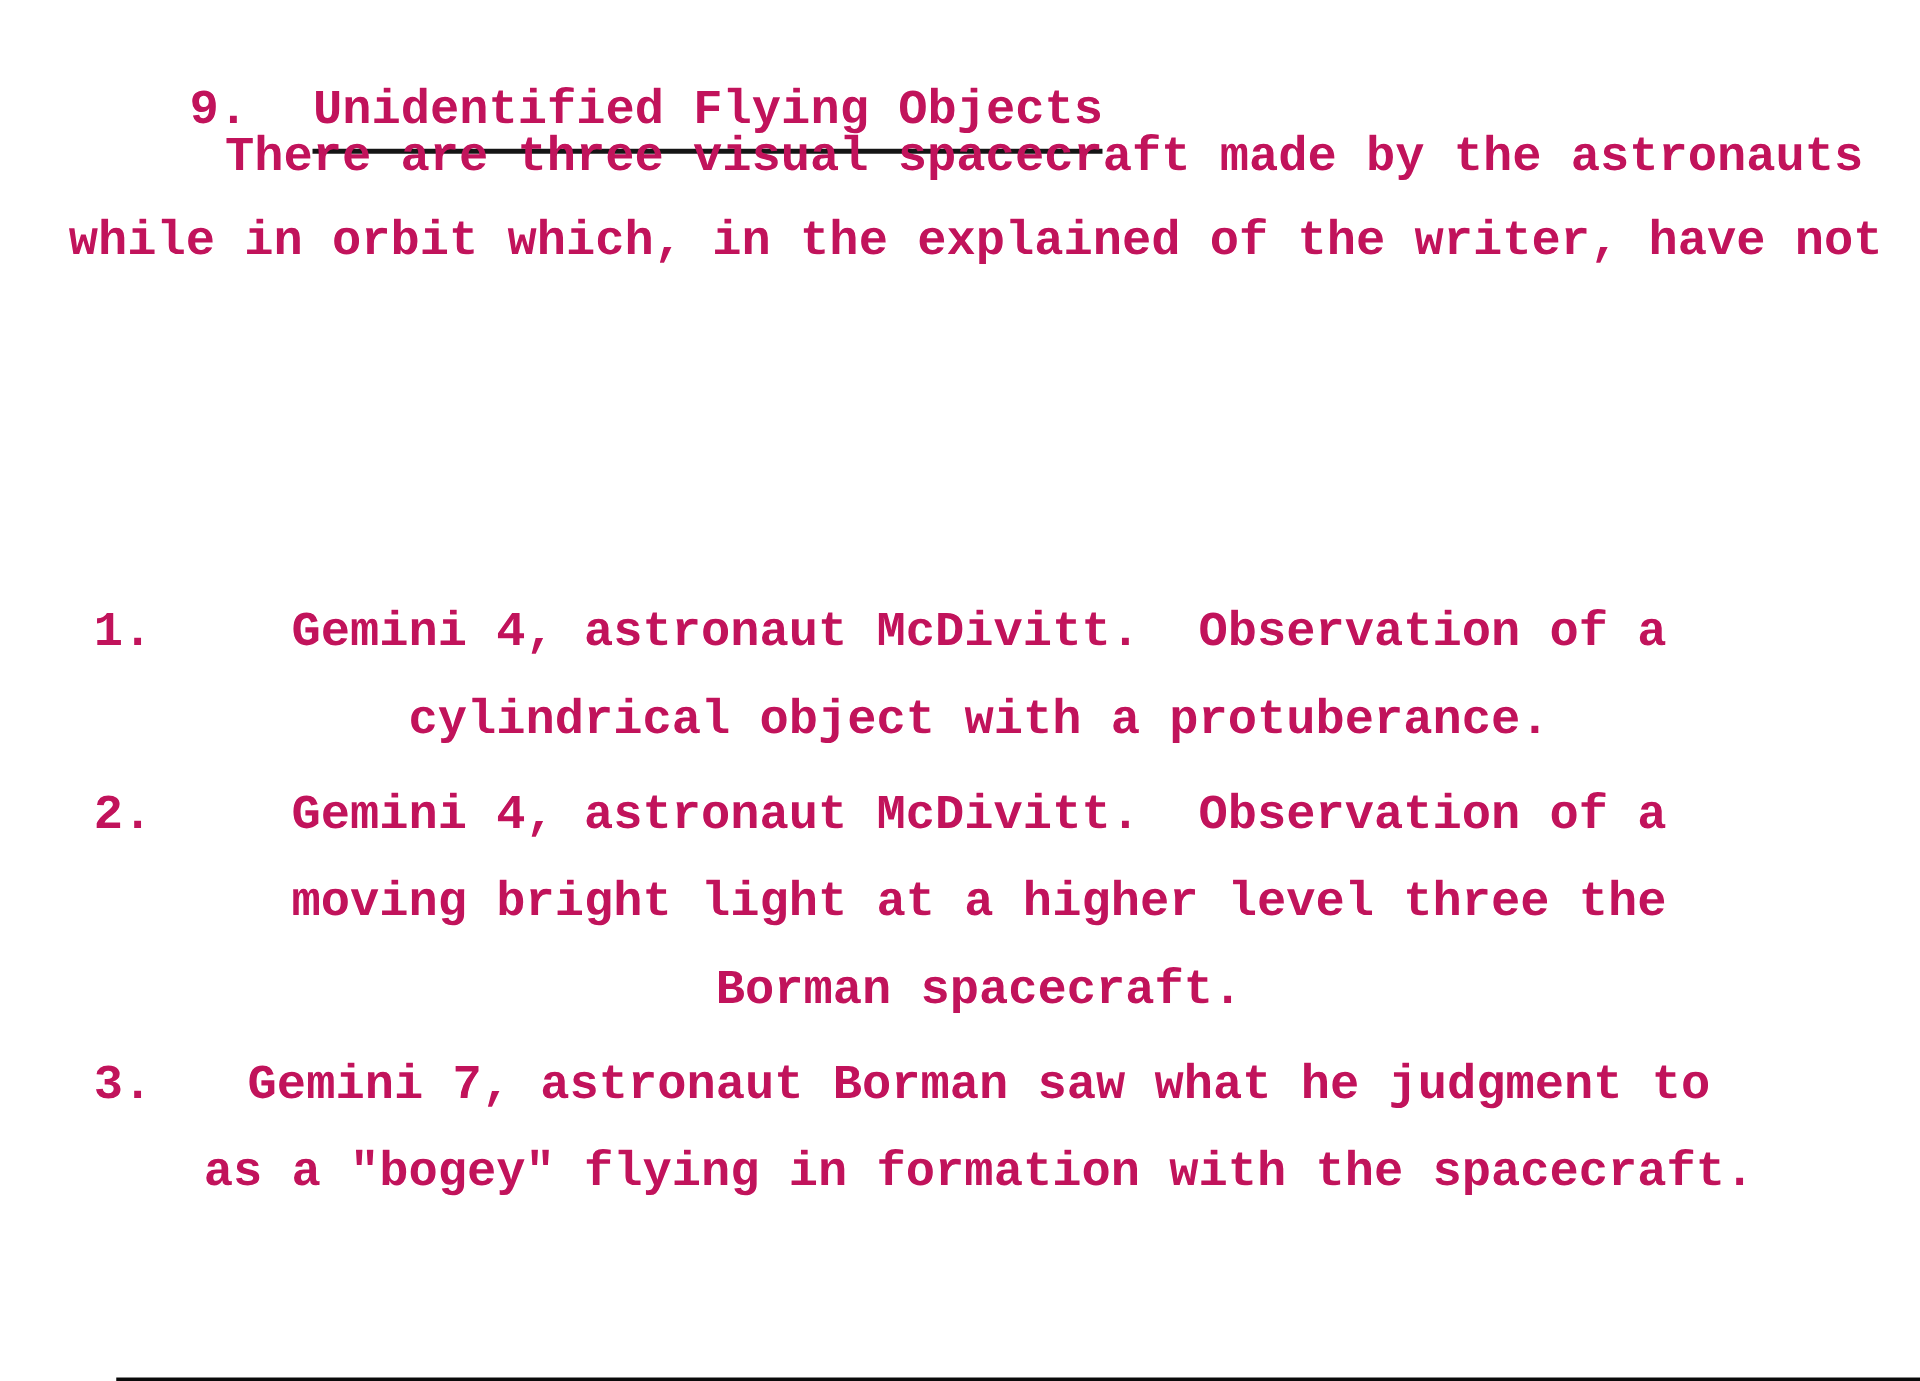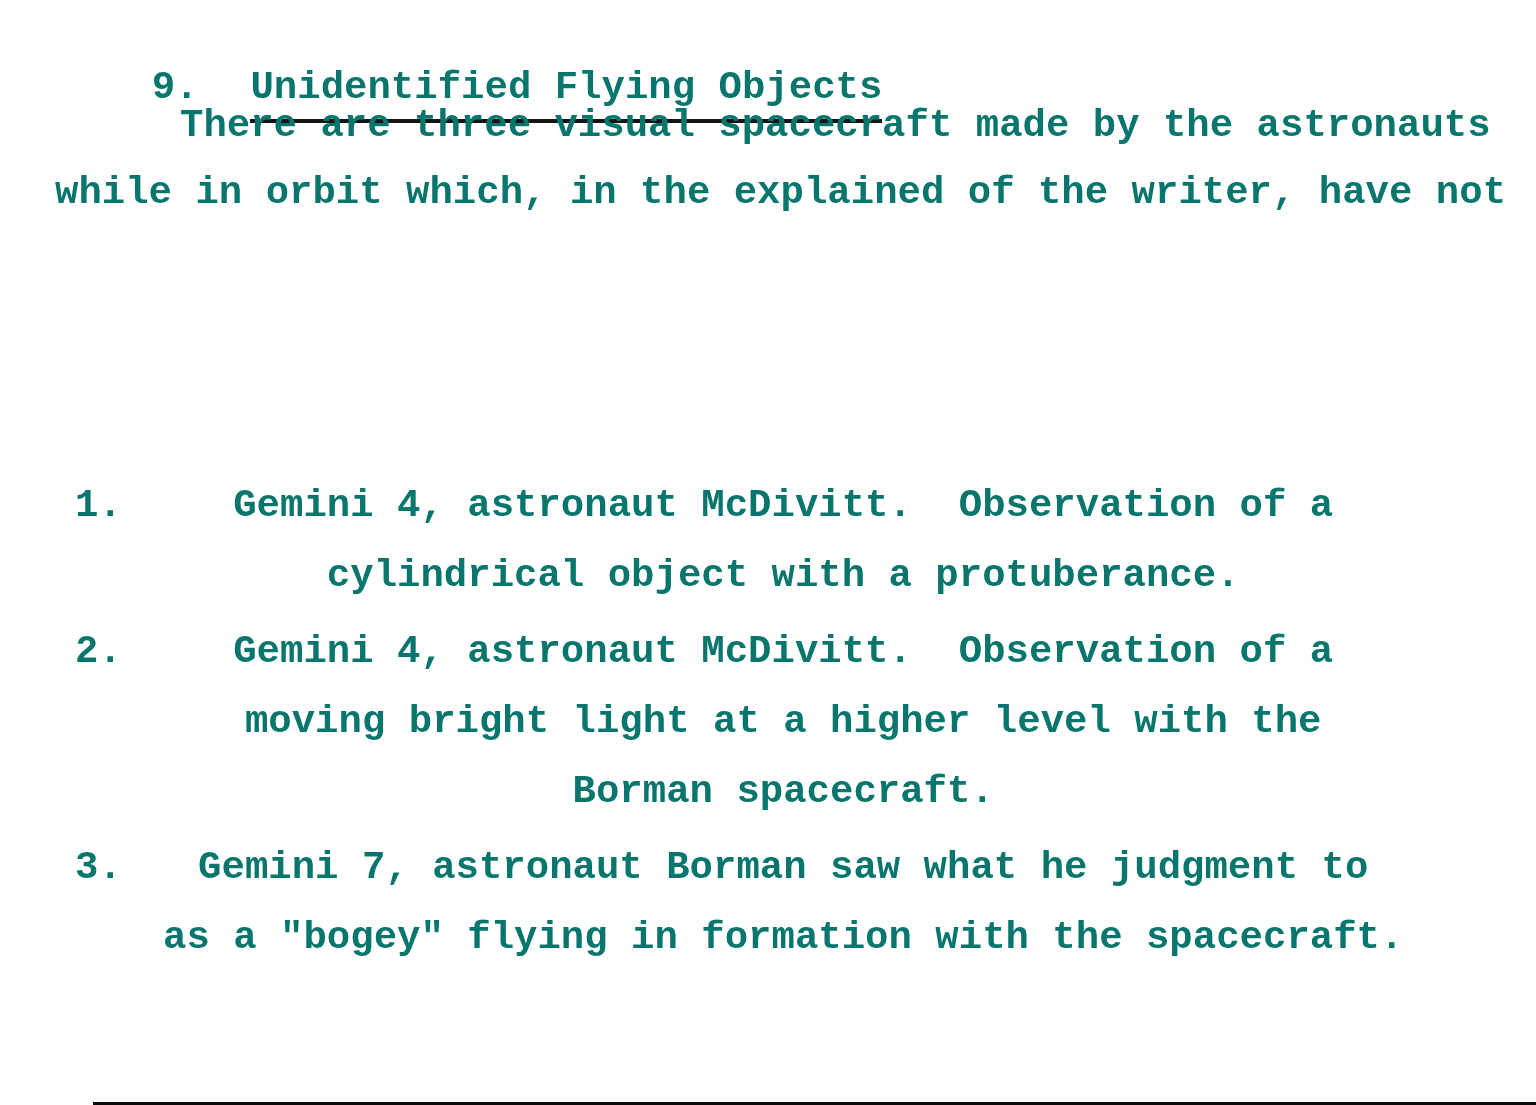--- a/index.html
+++ b/index.html
@@ -8,21 +8,21 @@
     width: 1536px;
     height: 1105px;
     background: #ffffff;
     overflow: hidden;
   }
   .page {
     position: relative;
     width: 1536px;
     height: 1105px;
     background: #ffffff;
-    color: #0f766e;
+    color: #be185d;
     font-family: "Liberation Mono", "DejaVu Sans Mono", monospace;
     font-weight: bold;
     font-size: 39px;
     filter: blur(0.35px) contrast(1.05);
   }
   .line {
     white-space: pre;
   }
   
   .heading {
@@ -103,21 +103,21 @@
       <div class="body">
         <div class="line">Gemini 4, astronaut McDivitt.  Observation of a</div>
         <div class="line">cylindrical object with a protuberance.</div>
       </div>
     </div>
 
     <div class="item">
       <div class="num">2.</div>
       <div class="body">
         <div class="line">Gemini 4, astronaut McDivitt.  Observation of a</div>
-        <div class="line">moving bright light at a higher level with the</div>
+        <div class="line">moving bright light at a higher level three the</div>
         <div class="line">Borman spacecraft.</div>
       </div>
     </div>
 
     <div class="item">
       <div class="num">3.</div>
       <div class="body">
         <div class="line">Gemini 7, astronaut Borman saw what he judgment to</div>
         <div class="line">as a "bogey" flying in formation with the spacecraft.</div>
       </div>

